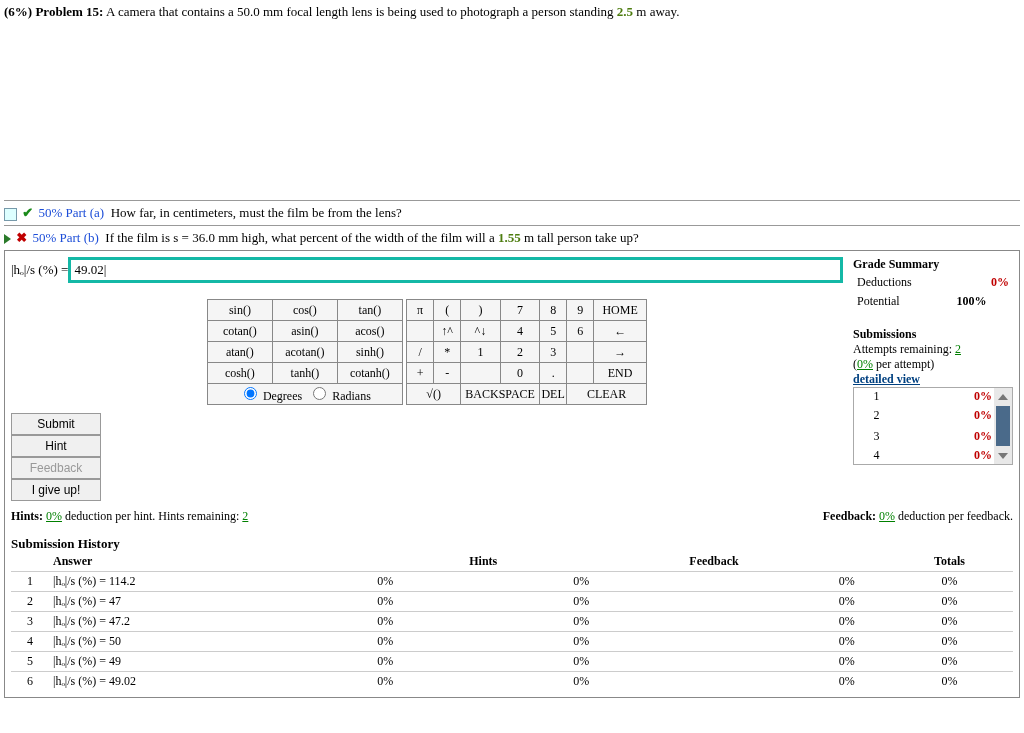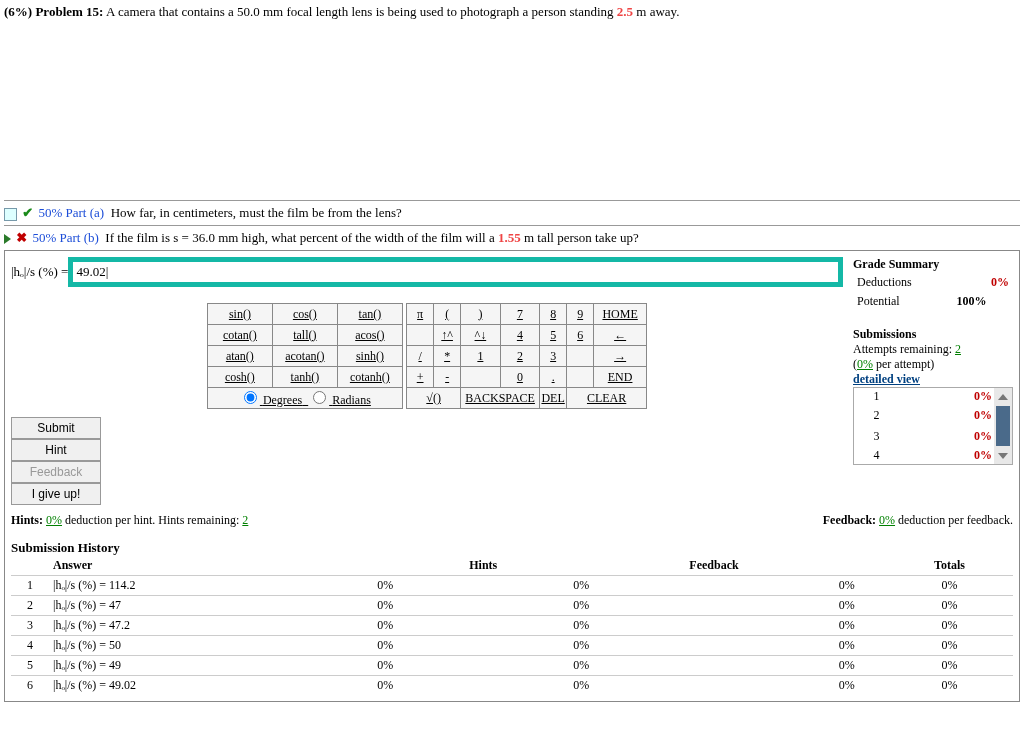--- a/index.html
+++ b/index.html
@@ -5,43 +5,43 @@
   body {
     font-family: "Times New Roman", serif;
     font-size: 13px;
     margin: 0;
     padding: 4px;
     color: #000;
     background: #fff;
   }
   .problem-header { margin-bottom: 8px; }
   .problem-header b { font-weight: bold; }
-  .red { color: #ef4444; font-weight: bold; }
+  .red { color: #4d7c0f; font-weight: bold; }
   hr.sep { border: none; border-top: 1px solid #999; margin: 2px 0; }
 
   .part-line { padding: 2px 0; }
   .part-title { color:#1d4ed8; font-weight:normal; }
 
   .content-box {
     border:1px solid #888;
     padding:6px;
     margin-top:2px;
   }
   .main-flex { display:flex; gap:10px; align-items:flex-start; }
   .left-col { flex:1; }
   .right-col { width:160px; font-size:12px; }
 
   .answer-row { display:flex; align-items:center; gap:0; margin-bottom:16px;}
   .answer-input {
-    flex:1; height:18px; border:5px solid #14b8a6; padding:1px 3px;
+    flex:1; height:18px; border:3px solid #14b8a6; padding:1px 3px;
     font-family: "Times New Roman", serif; font-size:13px;
   }
 
   .keypad-wrapper { display:flex; justify-content:center; margin:6px 0;}
-  table.func, table.num { border-collapse:collapse;text-decoration:underline; }
+  table.func, table.num { border-collapse:collapse; }
   table.func td, table.num td {
     border:1px solid #888; text-align:center; height:20px;
     background:#f5f5f5; font-size:12px; padding:0;
   }
   table.func td { width:64px; }
   table.num td  { width:26px; }
   table.num td.wide { width:52px;margin-top:42px; }
   table.num td.backspace { width:78px; }
   .radio-row td { background:#f5f5f5; font-size:12px; }
 
@@ -126,21 +126,21 @@
       <div class="keypad-wrapper">
         <table class="func">
           <tbody>
               <tr>
                 <td>sin()</td>
                 <td>cos()</td>
                 <td>tan()</td>
               </tr>
           <tr>
                 <td>cotan()</td>
-                <td>tall()</td>
+                <td>asin()</td>
                 <td>acos()</td>
               </tr>
           <tr>
                 <td>atan()</td>
                 <td>acotan()</td>
                 <td>sinh()</td>
               </tr>
           <tr>
                 <td>cosh()</td>
                 <td>tanh()</td>

